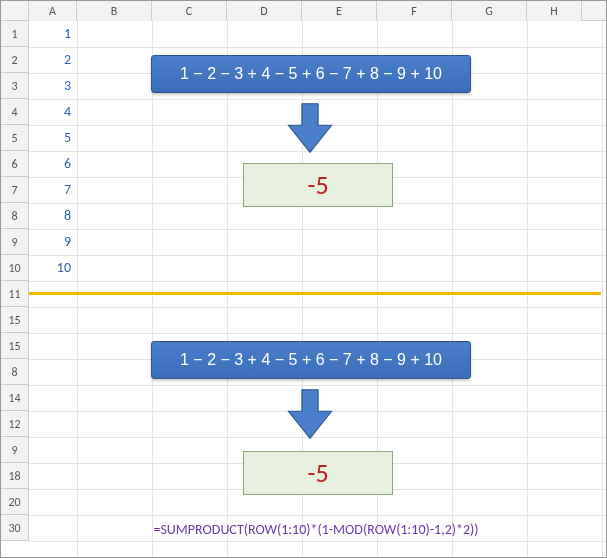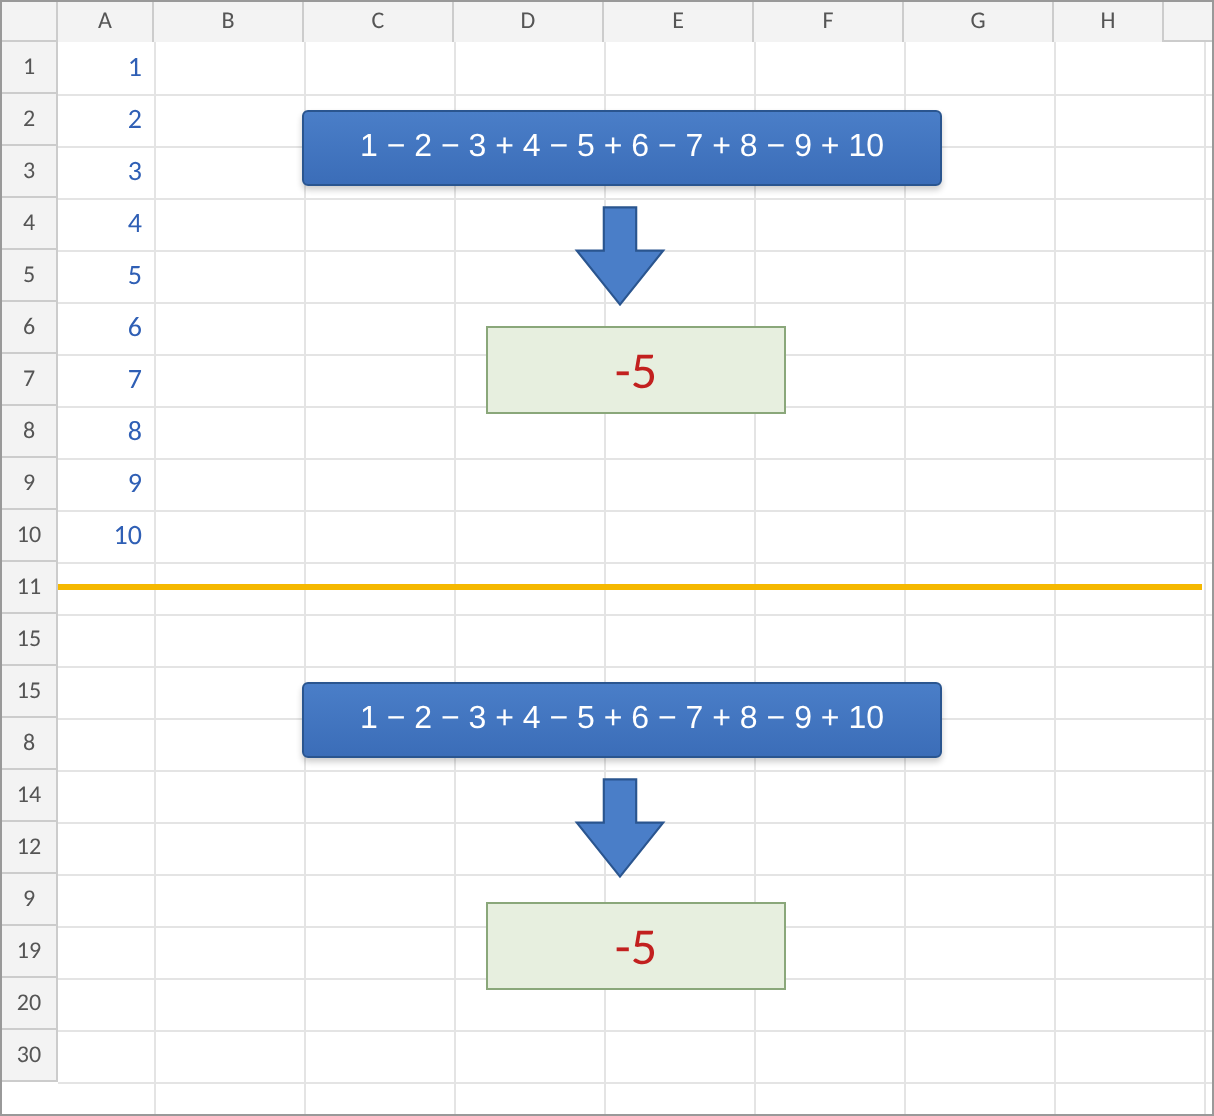--- a/index.html
+++ b/index.html
@@ -151,21 +151,21 @@
     <div class="rh">8</div>
     <div class="rh">9</div>
     <div class="rh">10</div>
     <div class="rh">11</div>
     <div class="rh">15</div>
     <div class="rh">15</div>
     <div class="rh">8</div>
     <div class="rh">14</div>
     <div class="rh">12</div>
     <div class="rh">9</div>
-    <div class="rh">19</div>
+    <div class="rh">18</div>
     <div class="rh">20</div>
     <div class="rh">30</div>
   </div>
 
   <div class="cells">
 
     <div class="gl-v" style="left:48px"></div>
     <div class="gl-v" style="left:123px"></div>
     <div class="gl-v" style="left:198px"></div>
     <div class="gl-v" style="left:273px"></div>
@@ -216,14 +216,15 @@
 
     <div class="divider" style="top:271px"></div>
 
     <div class="banner" style="left:122px; top:320px; width:320px">1 − 2 − 3 + 4 − 5 + 6 − 7 + 8 − 9 + 10</div>
     <div class="arrow" style="left:254px; top:366px">
       <svg viewBox="0 0 100 100">
           <path d="M35 5 H65 V45 H90 L50 95 L10 45 H35 Z" fill="#4a7ec8" stroke="#2a558f" stroke-width="2"></path>
         </svg>
     </div>
     <div class="resultbox" style="left:214px; top:430px; width:150px; height:44px">-5</div>
+    <div class="formula" style="left:72px; top:500px; width:430px">=SUMPRODUCT(ROW(1:10)*(1-MOD(ROW(1:10)-1,2)*2))</div>
   </div>
 </div>
 
 </body></html>

